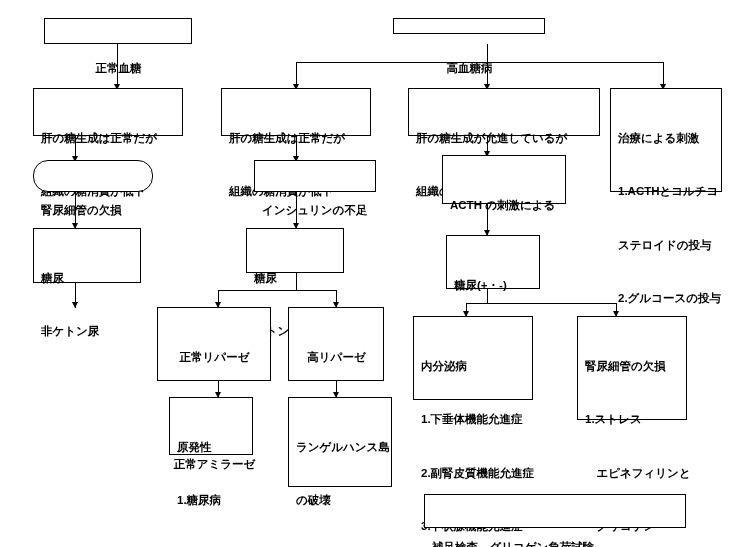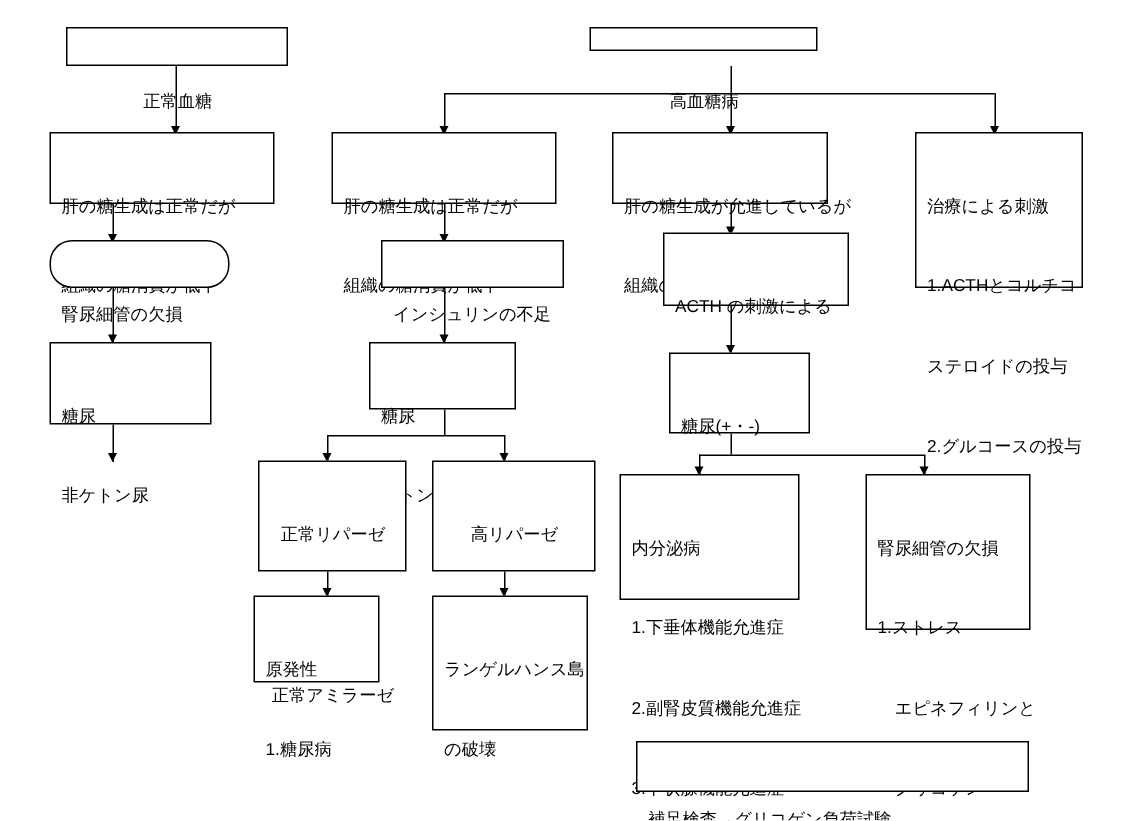--- a/index.html
+++ b/index.html
@@ -25,20 +25,21 @@
     padding: 5px 6px 5px 7px;
     line-height: 1.55;
     white-space: pre-wrap;
   }
   .box.center {
     text-align: center;
   }
   .box .ln {
     display: block;
     white-space: pre;
+    font-weight: bold;
   }
   .line {
     position: absolute;
     background: #000000;
   }
   .hline { height: 1px; }
   .vline { width: 1px; }
   .arrowhead {
     position: absolute;
     width: 0;
@@ -139,45 +140,45 @@
 
   <div class="box" style="left:254px; top:160px; width:122px; height:32px;">
     <span class="ln">インシュリンの不足</span>
   </div>
 
   <div class="box" style="left:246px; top:228px; width:98px; height:45px;">
     <span class="ln">糖尿</span>
     <span class="ln">ケトン尿(+・-)</span>
   </div>
 
-  <div class="box center" style="left:172px; top:307px; width:99px; height:74px;">
+  <div class="box center" style="left:157px; top:307px; width:114px; height:74px;">
     <span class="ln">正常リパーゼ</span>
     <span class="ln">と</span>
     <span class="ln">正常アミラーゼ</span>
   </div>
 
   <div class="box" style="left:169px; top:397px; width:84px; height:58px;">
     <span class="ln">原発性</span>
     <span class="ln">1.糖尿病</span>
   </div>
 
-  <div class="box center" style="left:288px; top:307px; width:109px; height:74px;">
+  <div class="box center" style="left:288px; top:307px; width:96px; height:74px;">
     <span class="ln">高リパーゼ</span>
     <span class="ln">と</span>
     <span class="ln">高アミラーゼ</span>
   </div>
 
   <div class="box" style="left:288px; top:397px; width:104px; height:90px;">
     <span class="ln">ランゲルハンス島</span>
     <span class="ln">の破壊</span>
     <span class="ln">1.膵臓炎</span>
     
   </div>
 
-  <div class="box" style="left:408px; top:88px; width:144px; height:48px;">
+  <div class="box" style="left:408px; top:88px; width:192px; height:48px;">
     <span class="ln">肝の糖生成が允進しているが</span>
     <span class="ln">組織の糖消費は正常</span>
   </div>
 
   <div class="box" style="left:442px; top:155px; width:124px; height:49px;">
     <span class="ln">ACTH の刺激による</span>
     <span class="ln">ブドウ糖新生</span>
   </div>
 
   <div class="box" style="left:446px; top:235px; width:94px; height:54px;">

